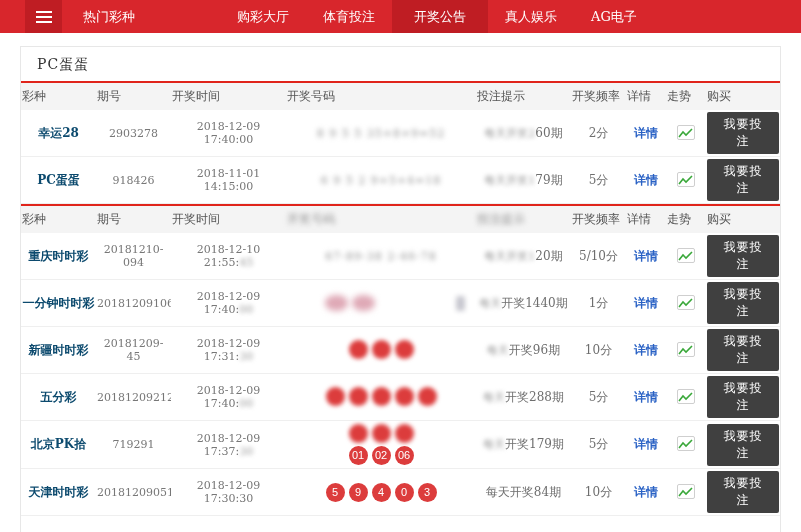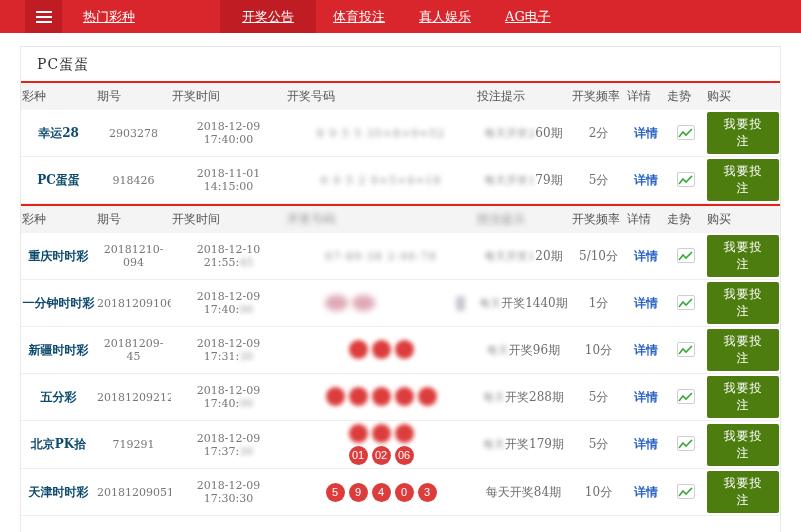--- a/index.html
+++ b/index.html
@@ -13,21 +13,21 @@
     height:33px; background:#d8262c; display:flex; align-items:stretch;
   }
   .hamburger {
     width:37px; margin-left:25px; background:#bf1d23;
     display:flex; flex-direction:column; justify-content:center; align-items:center;
     gap:3px; cursor:pointer;
   }
   .hamburger i { display:block; width:16px; height:2px; background:#fff; }
   .nav-item {
     color:#fff; font-size:13px; display:flex; align-items:center;
-    padding:0 17px; position:relative; cursor:pointer; white-space:nowrap;text-decoration:underline;
+    padding:0 17px; position:relative; cursor:pointer; white-space:nowrap;
   }
   .nav-item.first { margin-left:4px; margin-right:68px; }
   .nav-item.active { background:#bf1d23; padding:0 22px; }
   .hot-badge {
     position:absolute; top:3px; right:1px; background:#fdd23e; color:#d8262c;
     font-size:7px; line-height:8px; padding:0 2px; border-radius:1px;
     font-family:"Liberation Sans",sans-serif; font-weight:bold;
   }
   
   .container {
@@ -45,21 +45,21 @@
     height:27px; text-align:left;
   }
   td {
     font-size:12px; color:#6e6e6e; text-align:center; height:34px;
     border-bottom:1px solid #efefef; padding:2px 1px; overflow:hidden;
   }
   .name { color:#0c4a6e; font-weight:bold; font-size:12px; cursor:pointer; }
   .issue, .time { font-size:11px; color:#777; }
   .detail-link { color:#2a62c5; font-weight:bold; font-size:12px; cursor:pointer; text-decoration:none; }
   .buy-btn {
-    background:#4d7c0f; color:#fff; border:none; font-size:12px;
+    background:#404040; color:#fff; border:none; font-size:12px;
     padding:4px 11px; border-radius:2px; cursor:pointer;
     font-family:Liberation Serif, serif; letter-spacing:1px;
   }
   .trend-box {
     display:inline-block; width:18px; height:15px; background:#fff;
     border:1px solid #cfcfcf; border-radius:2px; cursor:pointer; line-height:0; padding:1px 0 0 0;
   }
   
   .ball-line { line-height:1; white-space:nowrap; margin:1px 0; }
   .ball {
@@ -80,22 +80,23 @@
 </head>
 <body>
 
 <div class="nav">
   <div class="hamburger">
     <i></i>
       <i></i>
       <i></i>
   </div>
   <div class="nav-item first">热门彩种</div>
+  <div class="nav-item">购彩大厅</div>
+  <div class="nav-item">体育投注</div>
   <div class="nav-item active">开奖公告</div>
-  <div class="nav-item">体育投注</div>
   <div class="nav-item">真人娱乐</div>
   <div class="nav-item">AG电子</div>
 </div>
 
 <div class="container">
 
   <div class="section-title">PC蛋蛋</div>
   <div class="red-line"></div>
   <table>
     <colgroup>

